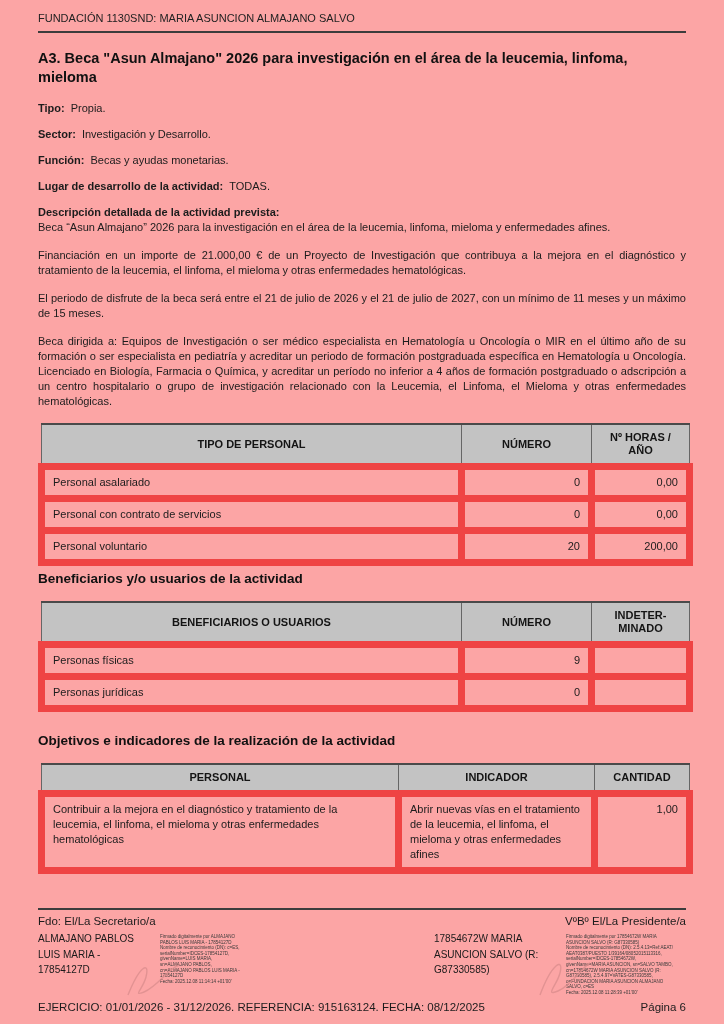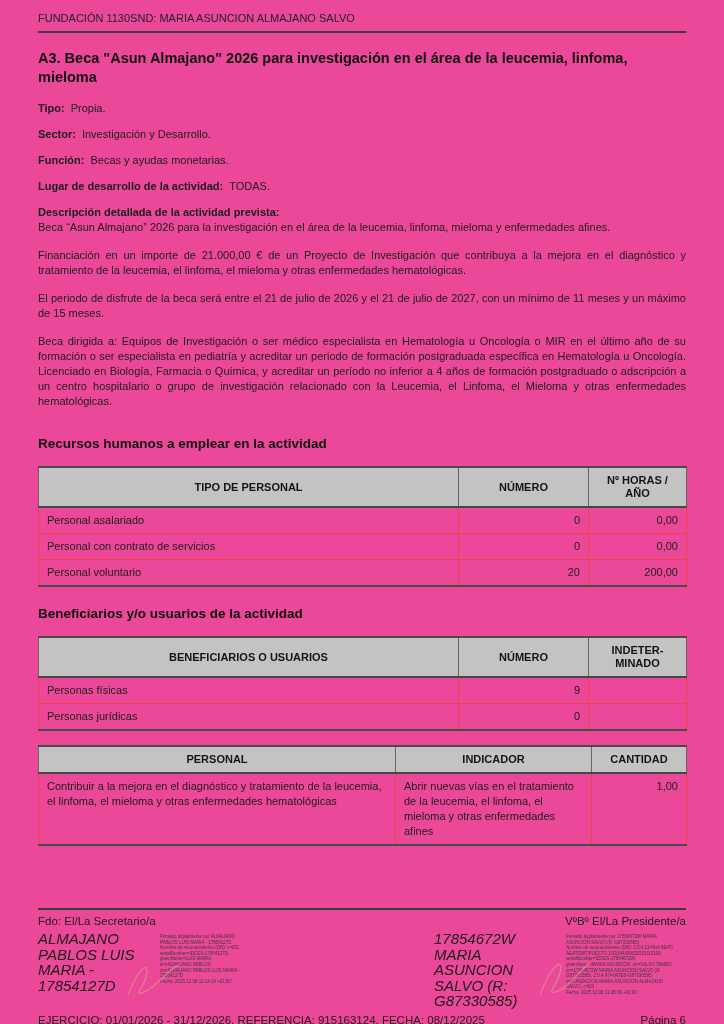--- a/index.html
+++ b/index.html
@@ -1,21 +1,21 @@
 <!DOCTYPE html>
 <html><head>
 <meta charset="utf-8">
 <style>
   * { margin: 0; padding: 0; box-sizing: border-box; }
   html, body { background: #e8e8e8; }
   .page {
     position: relative;
     width: 724px;
     height: 1024px;
-    background: #ec4899;
+    background: #fca5a5;
     font-family: "Liberation Sans", "DejaVu Sans", sans-serif;
     color: #1c1c1c;
     overflow: hidden;
     margin: 0 auto;
   }
   .content { margin: 0 38px; }
 
   .doc-header {
     padding: 11px 0 6px 0;
     border-bottom: 2px solid #3c3c3c;
@@ -45,21 +45,21 @@
   }
   .para.mt { margin-top: 13px; }
 
   .section-title {
     font-size: 13.5px;
     line-height: 17px;
     font-weight: bold;
     color: #111;
   }
   .st1 { margin-top: 26px; }
-  .st2 { margin-top: 18px; }
+  .st2 { margin-top: 4px; }
   .st3 { margin-top: 20px; }
 
   table.doc-table {
     margin-top: 14px;
     width: 648px;
     border-collapse: collapse;
     table-layout: fixed;
   }
   table.doc-table { border: 1px solid #7d7d7d; border-top: 2px solid #4a4a4a; border-bottom: 2px solid #4a4a4a; padding-left: 24px; }
   table.doc-table th {
@@ -67,21 +67,21 @@
     border: 1px solid #666;
     border-bottom: 2px solid #464646;
     font-size: 11px;
     line-height: 13px;
     font-weight: bold;
     text-align: center;
     padding: 6px 6px;
     color: #141414;
   }
   table.doc-table td {
-    border: 1px solid #ef4444;
+    border: 7px solid #ef4444;
     font-size: 11px;
     line-height: 15px;
     padding: 5px 8px;
     vertical-align: top;
     color: #1c1c1c;
   }
   td.c-text { text-align: left; }
   td.c-num  { text-align: right; padding-right: 9px; }
 
   .footer {
@@ -89,25 +89,24 @@
     left: 38px;
     right: 38px;
     top: 908px;
     border-top: 2px solid #3c3c3c;
     padding-top: 4px;
   }
   .fdo-row { display: flex; justify-content: space-between; font-size: 11.5px; line-height: 14px; color: #1c1c1c; }
   .sig-row { display: flex; justify-content: space-between; margin-top: 3px; }
   .sig-group { display: flex; position: relative; }
   .sig-name {
-    font-size: 15px;
+    font-size: 10px;
     line-height: 15.5px;
     color: #1a1a1a;
     width: 106px;
-    font-style: italic;
   }
   .sig-name.right { width: 122px; }
   .sig-cert {
     font-size: 4.5px;
     line-height: 5.6px;
     color: #3a3a3a;
     white-space: pre-line;
     padding-top: 3px;
     width: 168px;
     margin-left: 16px;
@@ -152,21 +151,20 @@
       <div class="field-row desc">
         <span class="lbl">Descripción detallada de la actividad prevista:</span>
       </div>
     </div>
 
     <p class="para">Beca “Asun Almajano” 2026 para la investigación en el área de la leucemia, linfoma, mieloma y enfermedades afines.</p>
     <p class="para mt">Financiación en un importe de 21.000,00 € de un Proyecto de Investigación que contribuya a la mejora en el diagnóstico y tratamiento de la leucemia, el linfoma, el mieloma y otras enfermedades hematológicas.</p>
     <p class="para mt">El periodo de disfrute de la beca será entre el 21 de julio de 2026 y el 21 de julio de 2027, con un mínimo de 11 meses y un máximo de 15 meses.</p>
     <p class="para mt">Beca dirigida a: Equipos de Investigación o ser médico especialista en Hematología u Oncología o MIR en el último año de su formación o ser especialista en pediatría y acreditar un periodo de formación postgraduada específica en Hematología u Oncología. Licenciado en Biología, Farmacia o Química, y acreditar un período no inferior a 4 años de formación postgraduado o adscripción a un centro hospitalario o grupo de investigación relacionado con la Leucemia, el Linfoma, el Mieloma y otras enfermedades hematológicas.</p>
 
-    <div class="section-title st1">Recursos humanos a emplear en la actividad</div>
 
     <table class="doc-table">
       <colgroup>
           <col style="width:420px">
           <col style="width:130px">
           <col style="width:98px">
         </colgroup>
       <thead>
         <tr>
           <th>TIPO DE PERSONAL</th>
@@ -215,20 +213,21 @@
           <td class="c-num"></td>
         </tr>
         <tr>
           <td class="c-text">Personas jurídicas</td>
           <td class="c-num">0</td>
           <td class="c-num"></td>
         </tr>
       </tbody>
     </table>
 
+    <div class="section-title st3">Objetivos e indicadores de la realización de la actividad</div>
 
     <table class="doc-table">
       <colgroup>
           <col style="width:357px">
           <col style="width:196px">
           <col style="width:95px">
         </colgroup>
       <thead>
         <tr>
           <th>PERSONAL</th>

